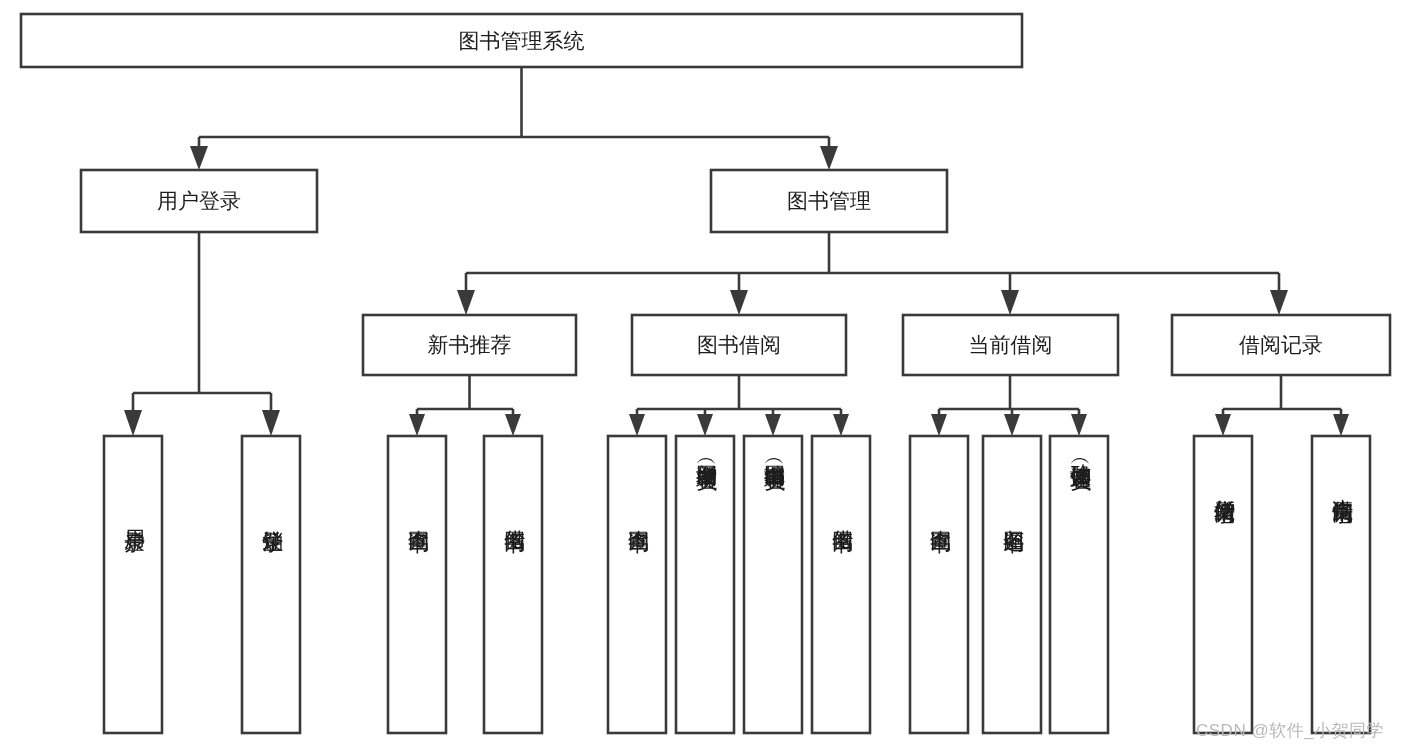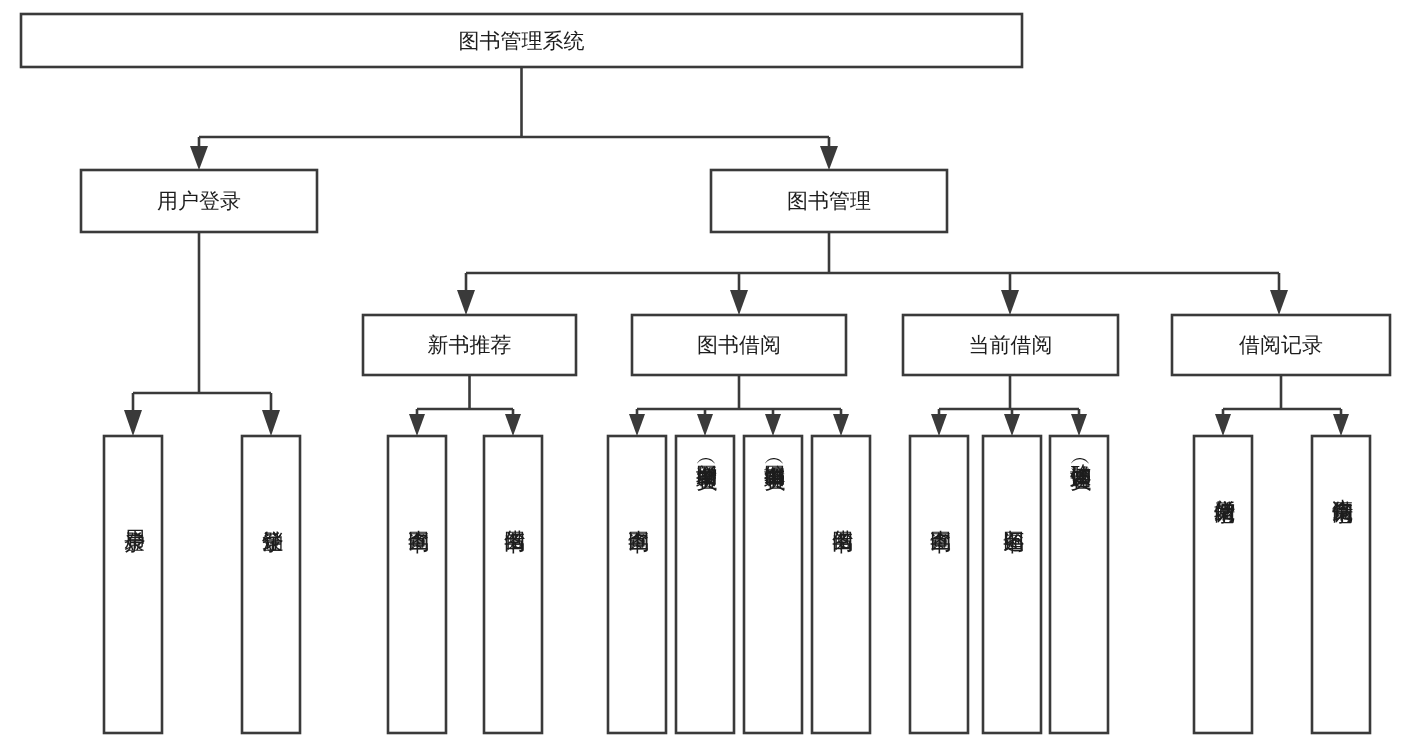--- a/index.html
+++ b/index.html
@@ -223,14 +223,15 @@
   <div class="node-label-v" style="left:929px; top:513px;">查询图书</div>
 
   <div class="node-label-v" style="left:1002px; top:513px;">归还图书</div>
 
   <div class="node-label-v" style="left:1069px; top:447px;">确认归还（管理员）</div>
 
   <div class="node-label-v" style="left:1213px; top:482px;">新增借阅记录</div>
 
   <div class="node-label-v" style="left:1331px; top:482px;">查询借阅记录</div>
 
+  <div class="watermark" style="left:1196px; top:719px;">CSDN @软件_小贺同学</div>
 
 </div>
 
 </body></html>

